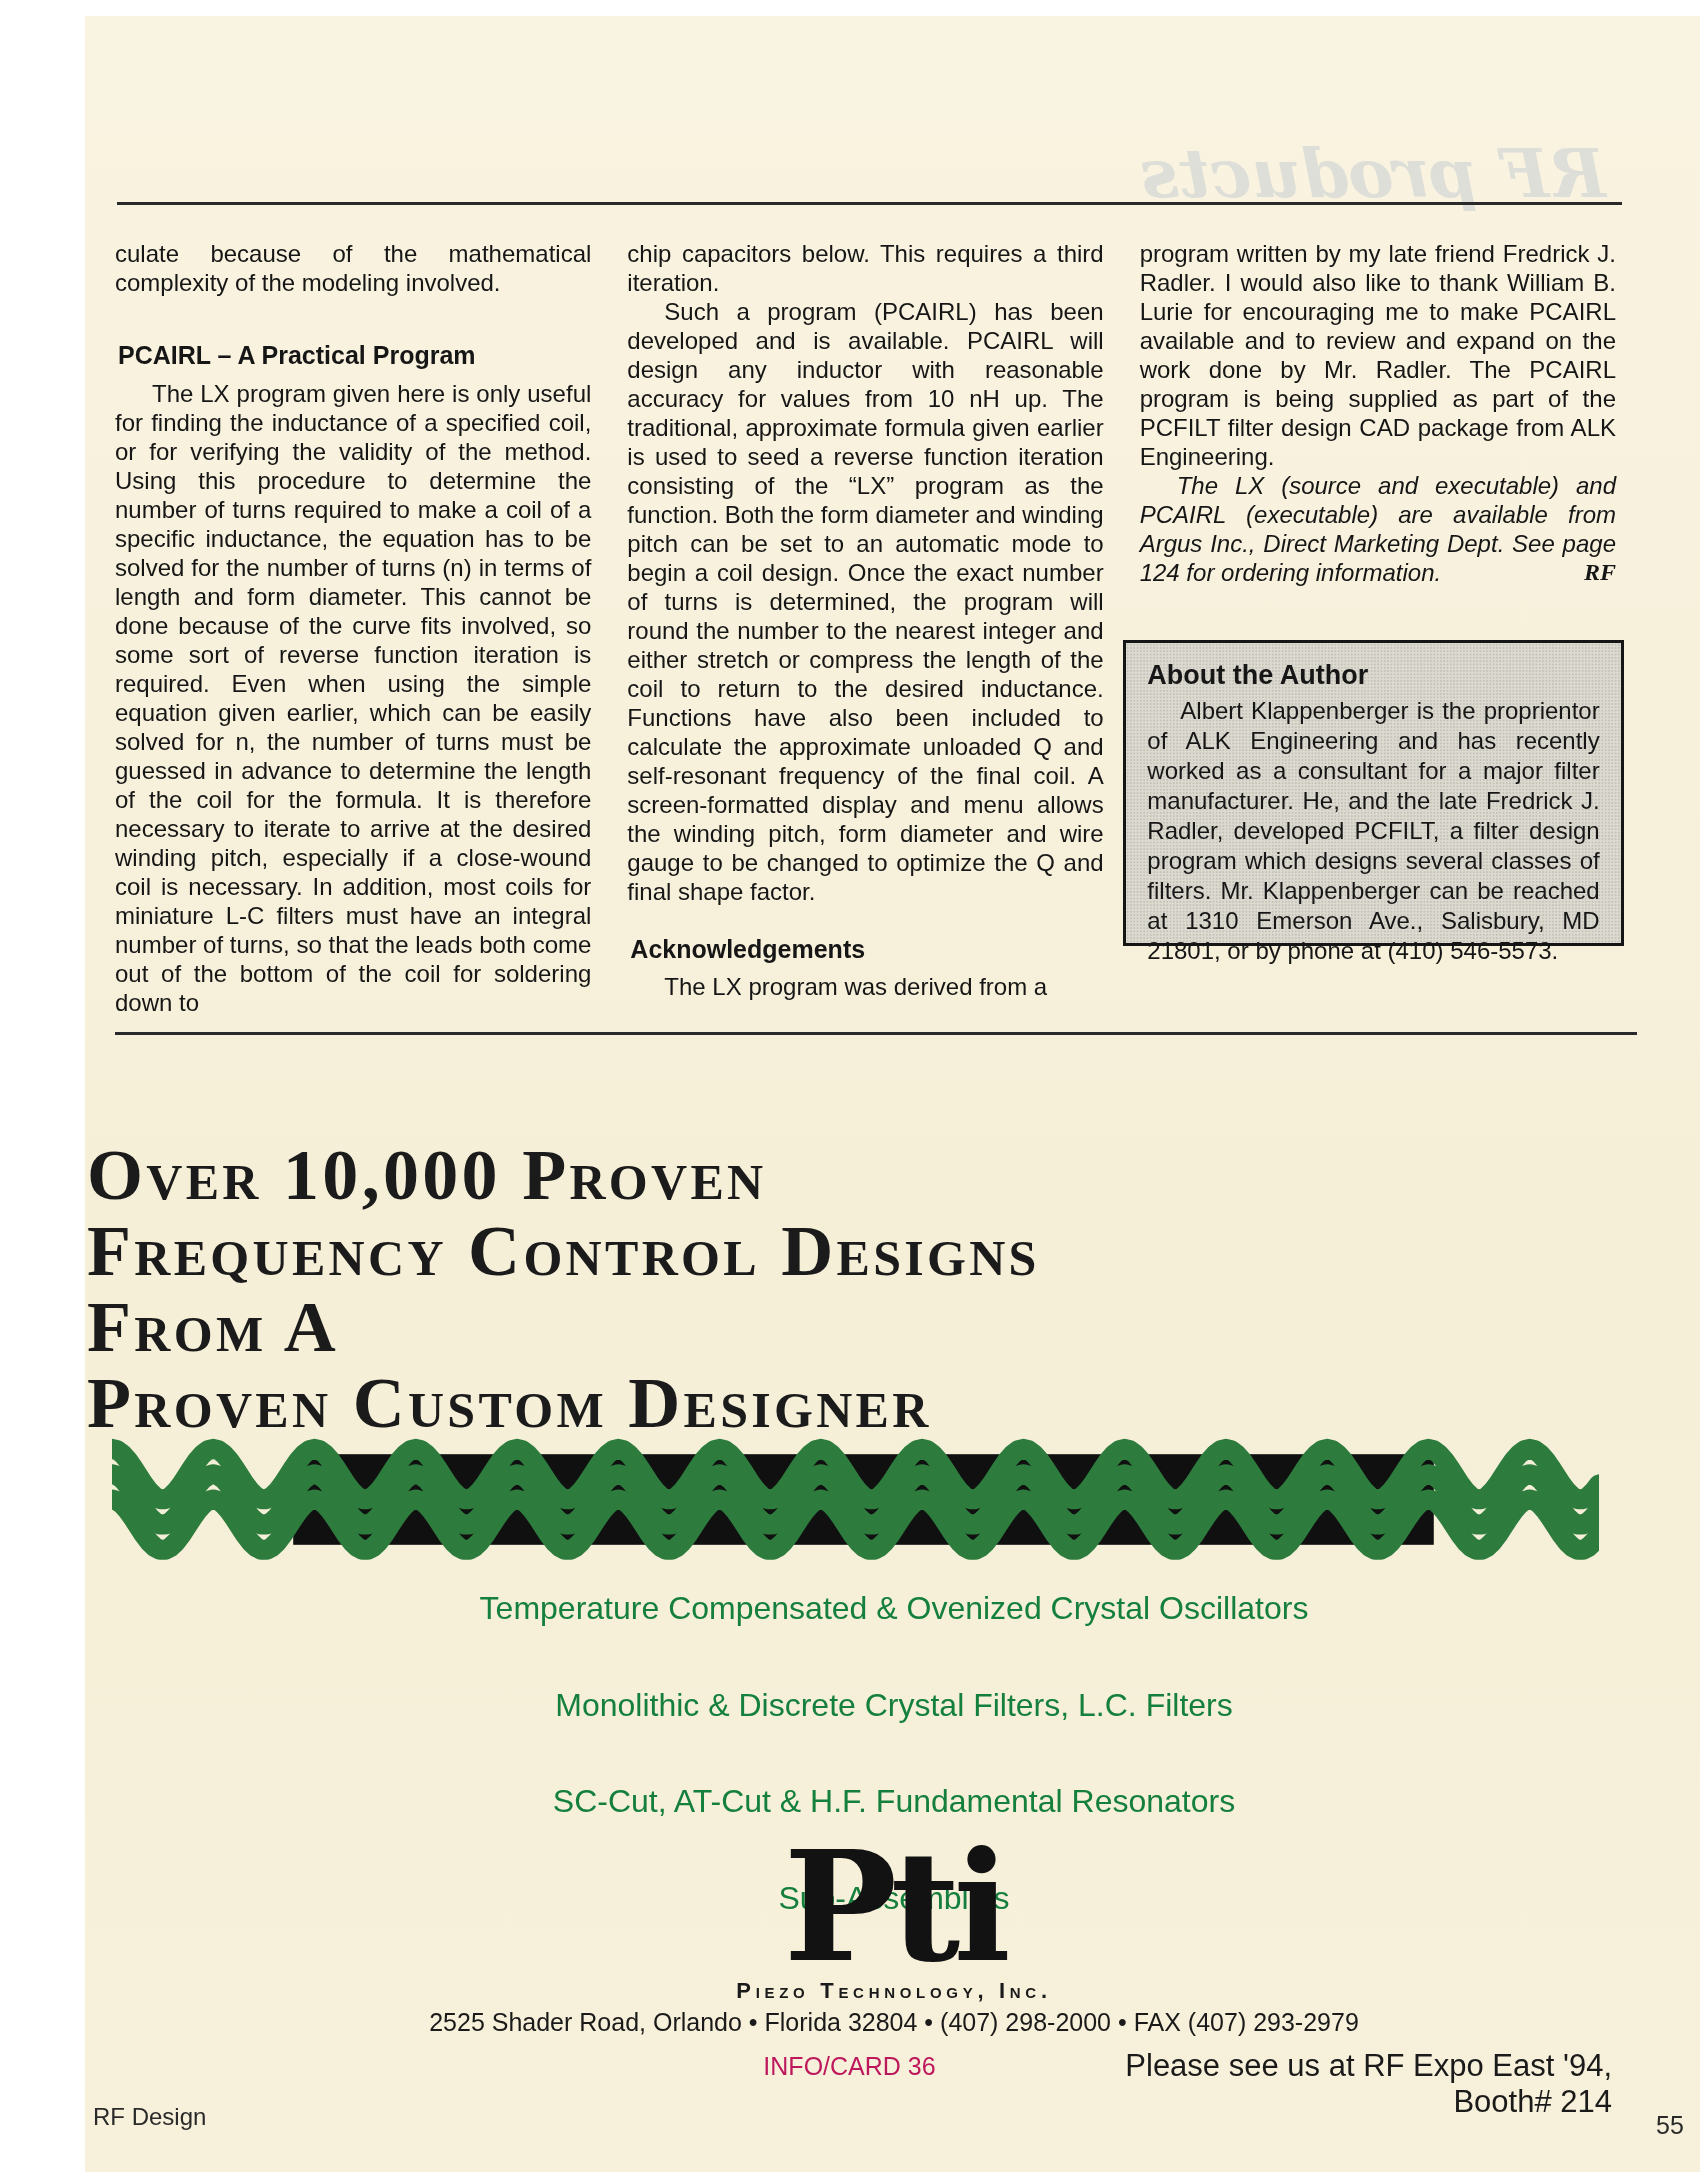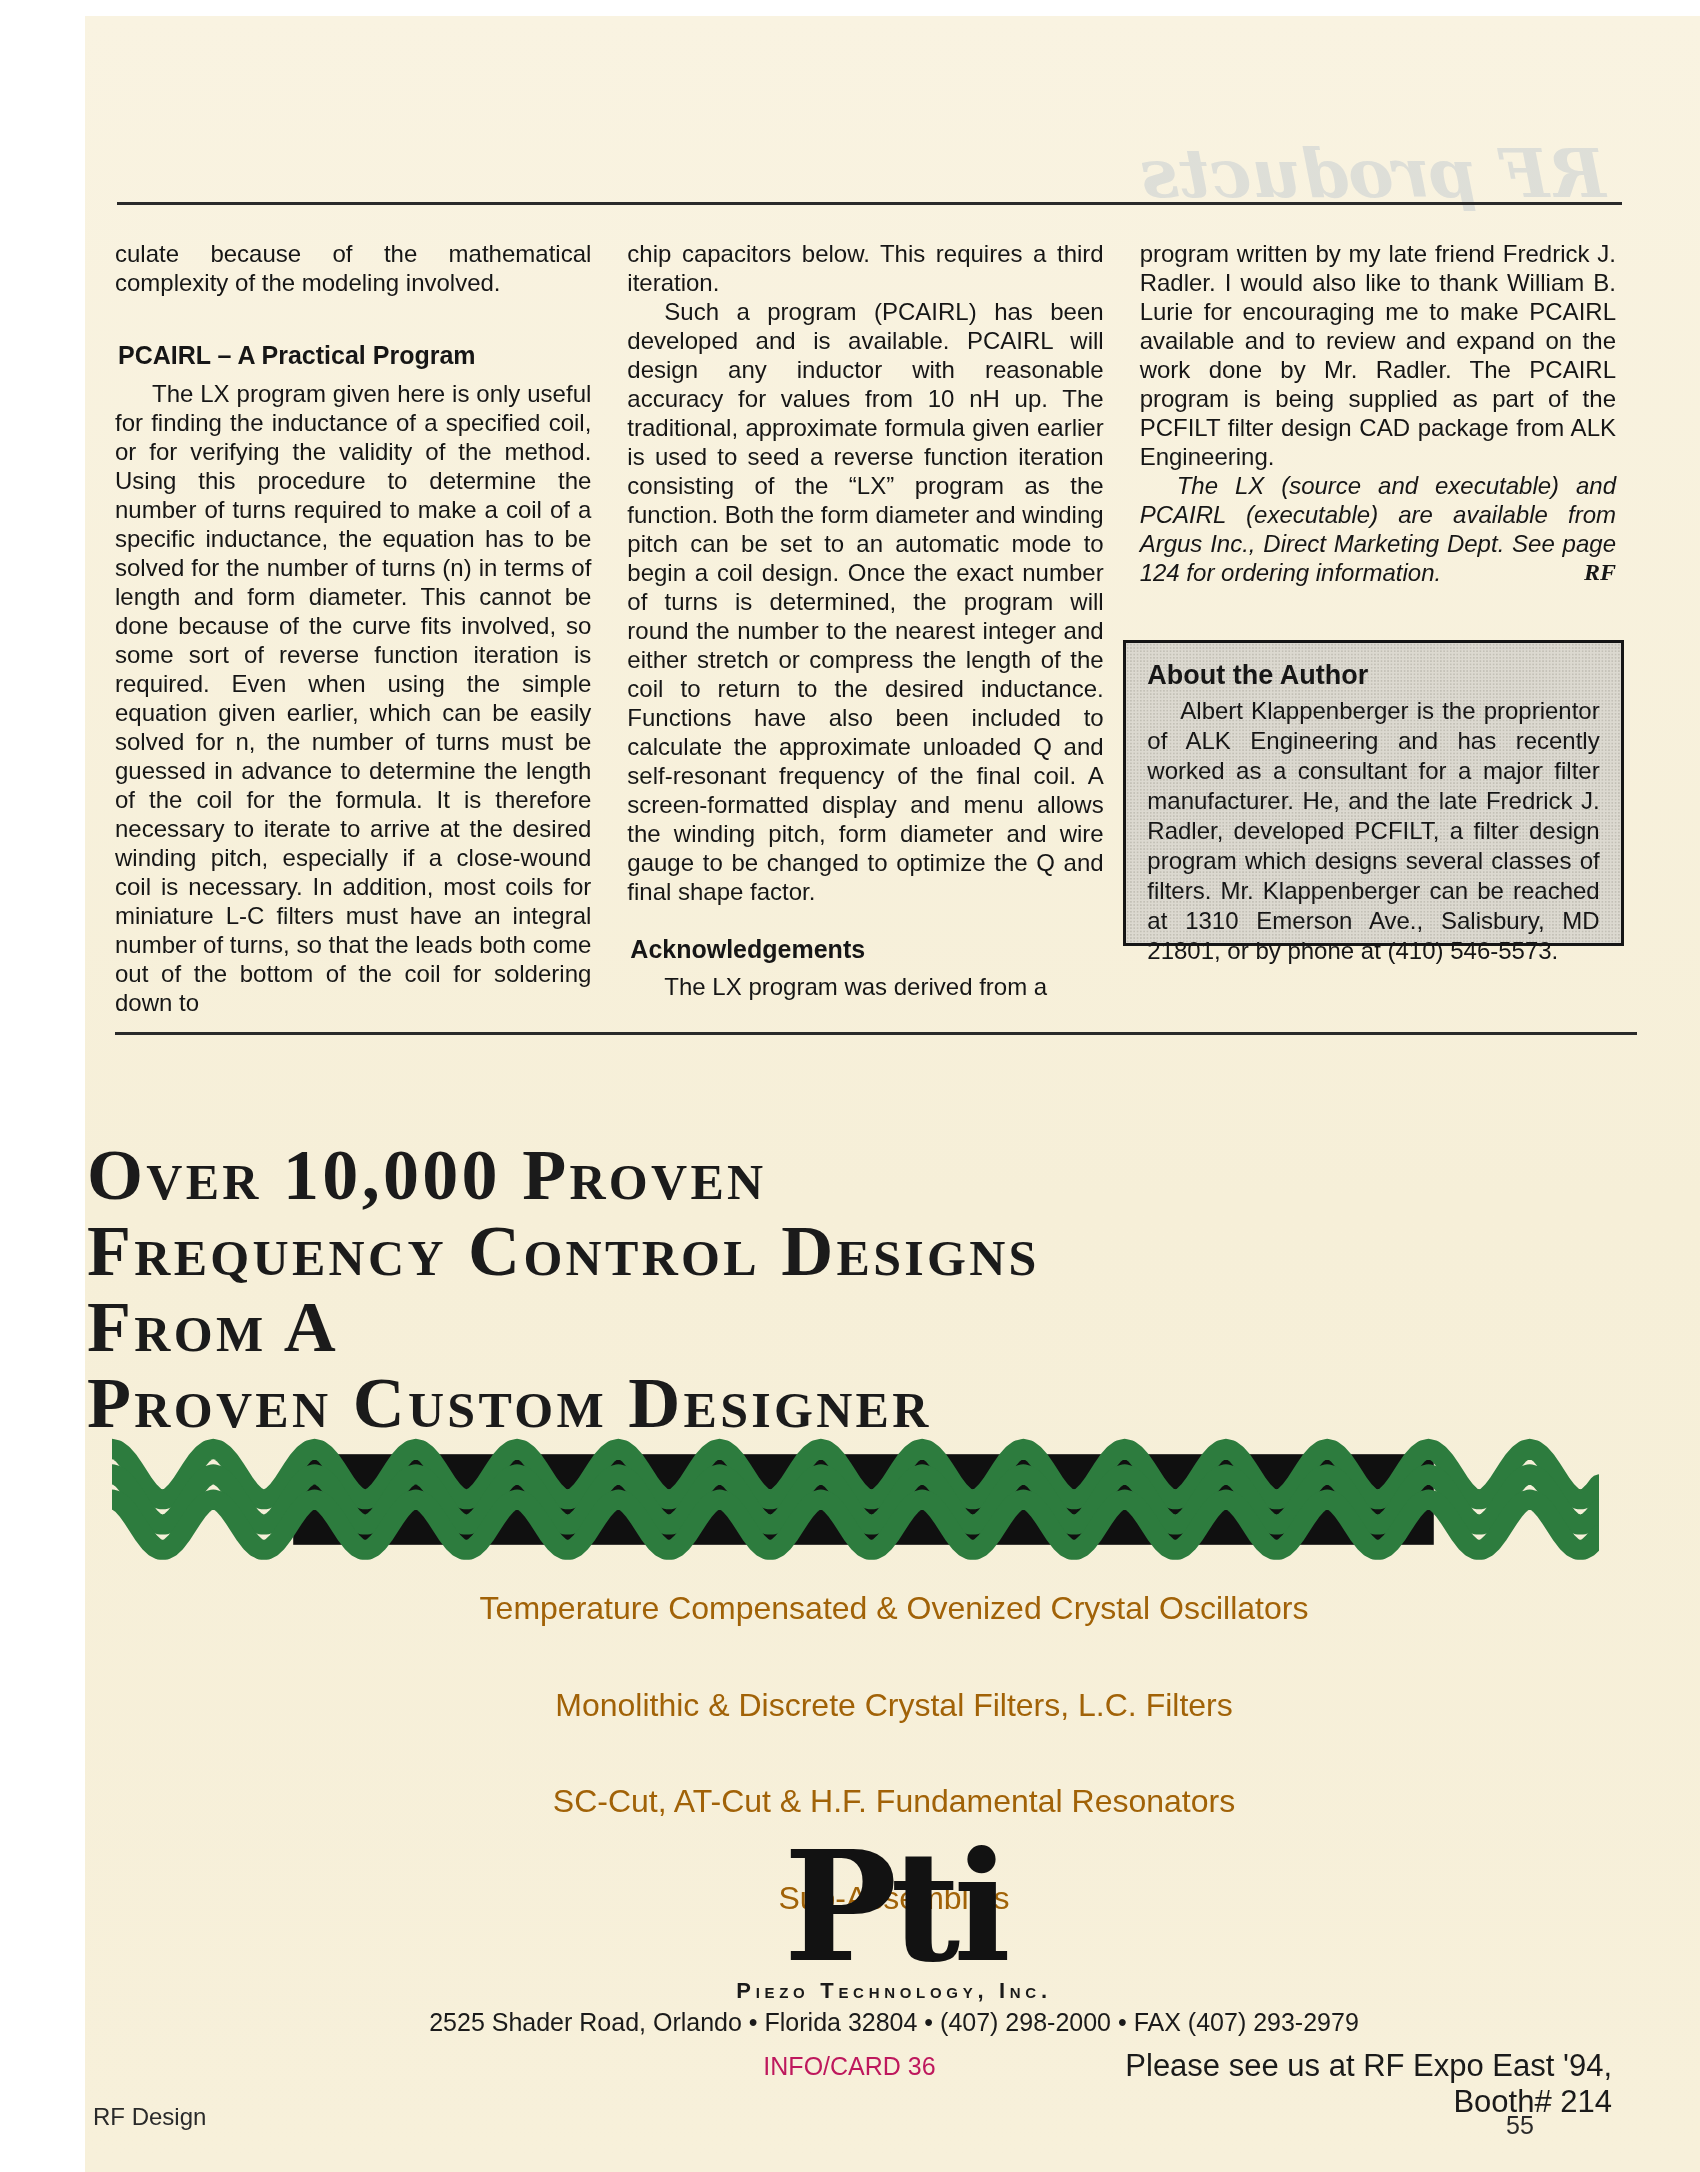--- a/index.html
+++ b/index.html
@@ -30,35 +30,35 @@
              background-size:3.3px 3.3px;}
   .about-box h4{margin:0 0 5.3px 0;font-size:27px;line-height:32px;font-weight:bold;}
   .about-box p{margin:0;font-size:24px;line-height:30px;text-align:justify;text-indent:33px;}
 
   .headline{position:absolute;left:87px;top:1137px;width:1614px;text-align:left;
             font-family:"Liberation Serif",serif;font-weight:bold;font-variant:small-caps;
             color:#1b1b1b;}
   .headline .hl{font-size:72px;line-height:76px;letter-spacing:3.3px;}
 
   .wave-band{position:absolute;left:112px;top:1434px;width:1487px;height:131px;}
-  .products{position:absolute;left:87px;width:1614px;text-align:center;font-size:32px;color:#a16207;}
+  .products{position:absolute;left:87px;width:1614px;text-align:center;font-size:32px;color:#15803d;}
   .prod-1{top:1590px;} .prod-2{top:1687px;} .prod-3{top:1783px;} .prod-4{top:1880px;}
 
   .logo{position:absolute;left:87px;top:1841px;width:1614px;text-align:center;}
   .logo-mark{font-family:"DejaVu Serif",serif;font-weight:bold;font-size:151px;line-height:133px;
              letter-spacing:-6.7px;color:#121212;}
   .logo-name{margin-top:4px;font-weight:bold;font-size:22px;letter-spacing:4.7px;
              font-variant:small-caps;color:#1a1a1a;}
 
   .address{position:absolute;left:87px;top:2008px;width:1614px;text-align:center;font-size:25px;color:#1a1a1a;}
   .info-card{position:absolute;left:683px;top:2052px;width:333px;text-align:center;font-size:25px;color:#be185d;}
   .expo-note{position:absolute;left:1046px;top:2048px;width:566px;text-align:right;font-size:31px;color:#1a1a1a;}
 
   .footer-left{position:absolute;left:93px;top:2103px;font-size:24px;color:#2a2a2a;}
-  .footer-right{position:absolute;left:1506px;top:2111px;font-size:25px;color:#2a2a2a;}
+  .footer-right{position:absolute;left:1656px;top:2111px;font-size:25px;color:#2a2a2a;}
 </style>
 </head>
 <body>
 
 <div class="page">
   <div class="paper"></div>
 
   <div class="ghost">RF products</div>
 
   <div class="top-rule"></div>

